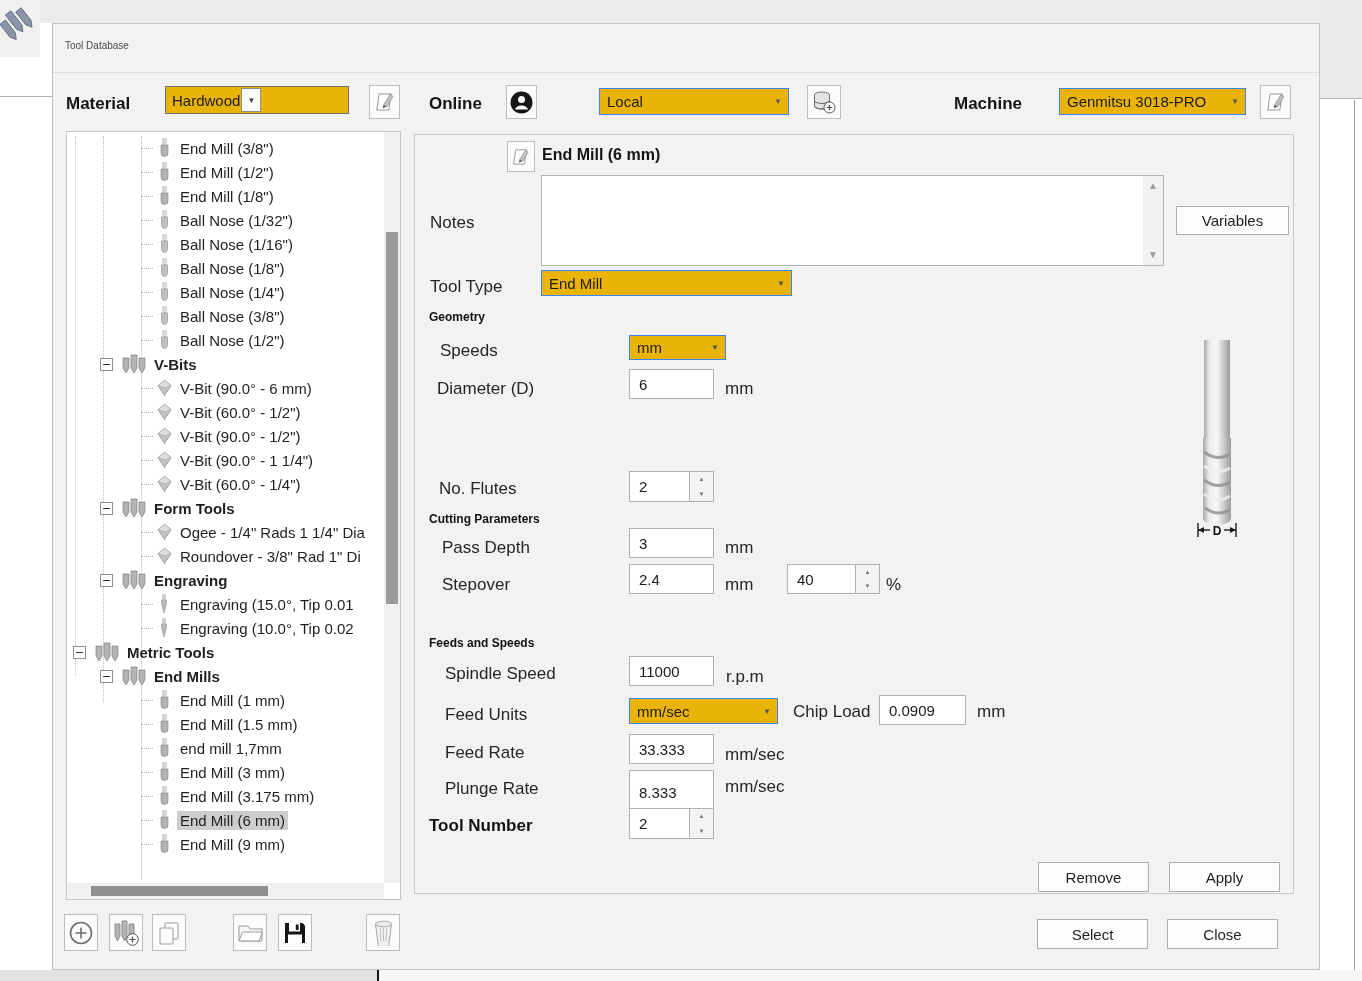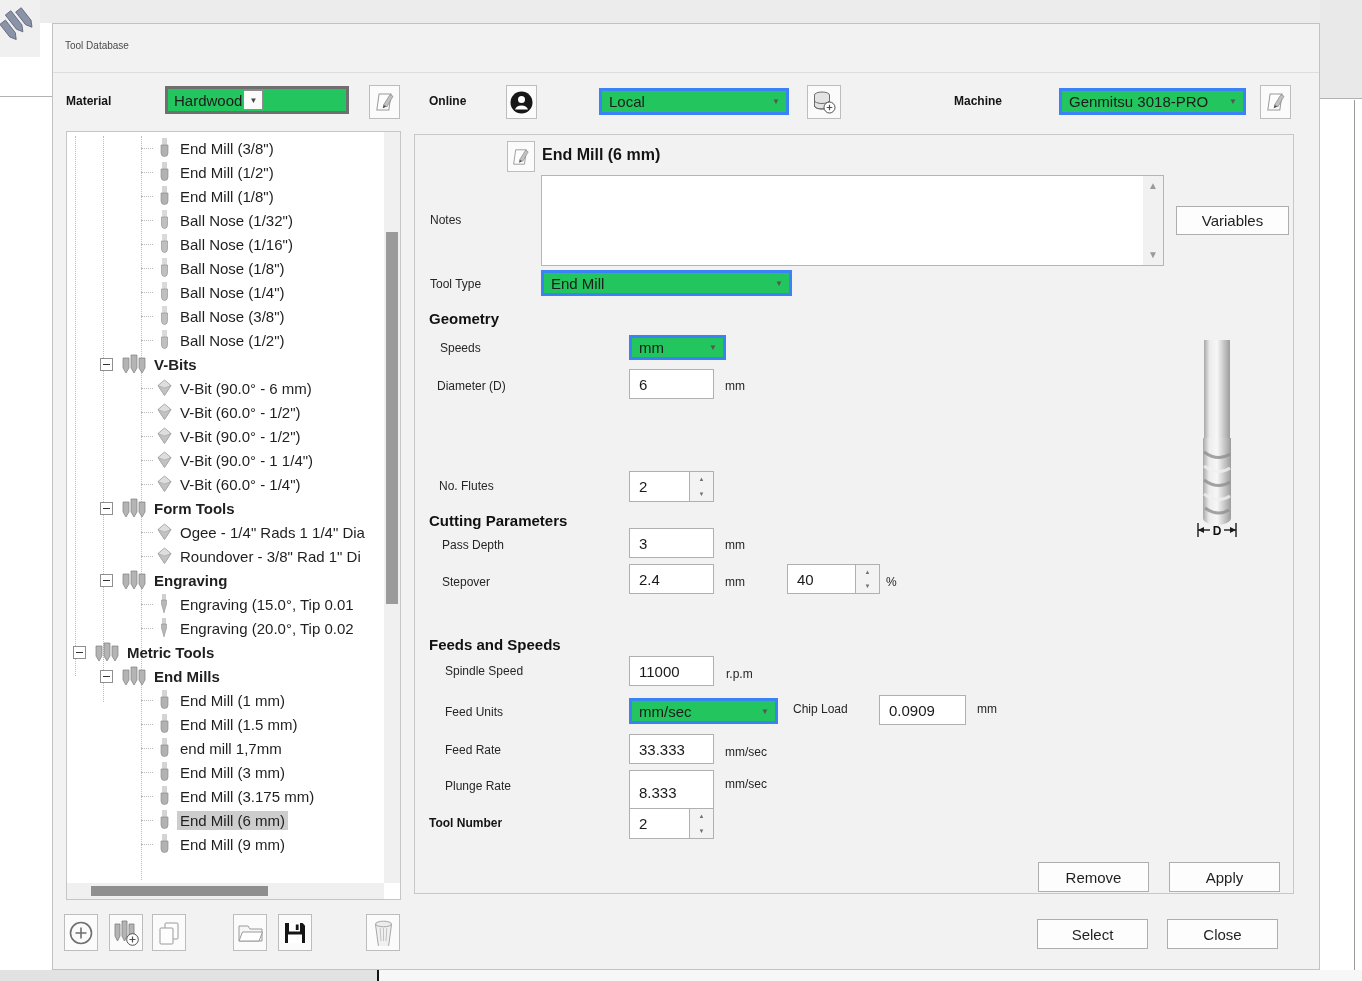--- a/index.html
+++ b/index.html
@@ -17,25 +17,25 @@
   .bottom-strip-l { left:0; top:970px; width:378px; height:11px; background:#e2e2e2; }
   .bottom-caret { left:377px; top:967px; width:2px; height:14px; background:#141414; }
   .bottom-strip-r { left:379px; top:970px; width:983px; height:11px; background:#f7f7f7; }
 
   
   .dialog { left:52px; top:23px; width:1268px; height:947px; background:#f2f2f2;
             border:1px solid #c2c2c2; position:absolute; }
   .dlg-title { left:12px; top:16px; font-size:10px; color:#4a4a4a; }
   .dlg-sep { left:0; top:48px; width:100%; height:1px; background:#dedede; }
 
-  .lbl { font-size:12px; color:#262626; white-space:nowrap; }
+  .lbl { font-size:17px; color:#262626; white-space:nowrap; }
   .b { font-weight:bold; color:#141414; }
 
   
-  .combo { background:#22c55e; border:3px solid #3b82f6; display:flex; align-items:center;
+  .combo { background:#eab308; border:1px solid #3b82f6; display:flex; align-items:center;
            font-size:15px; color:#1c1c1c; padding-left:7px; }
   .combo .arr { margin-left:auto; width:20px; text-align:center; color:#555; font-size:8px; }
   .combo.classic { border-color:#6f6f6f; padding-left:6px; }
   .combo.classic .arr-btn { margin-left:auto; align-self:stretch; width:20px; margin:1px;
            border:1px solid #8e8e8e; background:#fbfbfb; display:flex; align-items:center;
            justify-content:center; color:#444; font-size:8px; }
 
   .tinput { background:#fff; border:1px solid #b0b0b0; font-size:15px; color:#1a1a1a;
             padding:0 9px; font-family:inherit; outline:none; }
   .spin { border:1px solid #b0b0b0; background:#f3f3f3; display:flex; flex-direction:column; }
@@ -71,21 +71,21 @@
   .hsb .thumb { position:absolute; top:3px; height:10px; left:24px; width:177px; background:#8f8f8f; }
 
   
   .form-panel { left:361px; top:110px; width:880px; height:760px; border:1px solid #c8c8c8;
                 position:absolute; }
   .notes-box { left:126px; top:40px; width:623px; height:91px; background:#fff;
                border:1px solid #b5b5b5; position:absolute; }
   .notes-sb { position:absolute; right:0; top:0; bottom:0; width:20px; background:#f1f1f1;
               display:flex; flex-direction:column; justify-content:space-between; }
   .notes-sb span { text-align:center; font-size:10px; color:#9a9a9a; line-height:20px; }
-  .sec { font-size:15px; font-weight:bold; color:#111; position:absolute; white-space:nowrap; }
+  .sec { font-size:12px; font-weight:bold; color:#111; position:absolute; white-space:nowrap; }
 
   .actbtn { width:111px; height:30px; position:absolute; }
 </style>
 </head>
 <body>
 
 <div class="screen">
 
   <div class="abs app-topband"></div>
   <div class="abs corner-box">
@@ -378,21 +378,21 @@
             <span class="tlabel">Engraving (15.0°, Tip 0.01</span>
           </div>
           <div class="trow lvl3">
             <span class="stub"></span>
             <span class="ticon">
               <svg width="10" height="20" viewBox="0 0 10 20">
                 <rect x="3" y="0" width="4" height="6" fill="#d0d0d0"></rect>
                 <path d="M2.5,6 h5 v4 L5,19 L2.5,10 z" fill="#b8b8b8" stroke="#868686" stroke-width="0.5"></path>
               </svg>
             </span>
-            <span class="tlabel">Engraving (20.0°, Tip 0.02</span>
+            <span class="tlabel">Engraving (10.0°, Tip 0.02</span>
           </div>
           <div class="trow lvl1 grp">
             <span class="expbox">
               <i></i>
             </span>
             <span class="ticon gicon">
               <svg width="26" height="21" viewBox="0 0 26 21">
                 <g fill="#b4b4b4" stroke="#7e7e7e" stroke-width="0.7">
                   <path d="M2,4 h6 v10 l-3,5 l-3,-5 z"></path>
                   <path d="M10,1 h6 v13 l-3,5 l-3,-5 z"></path>

